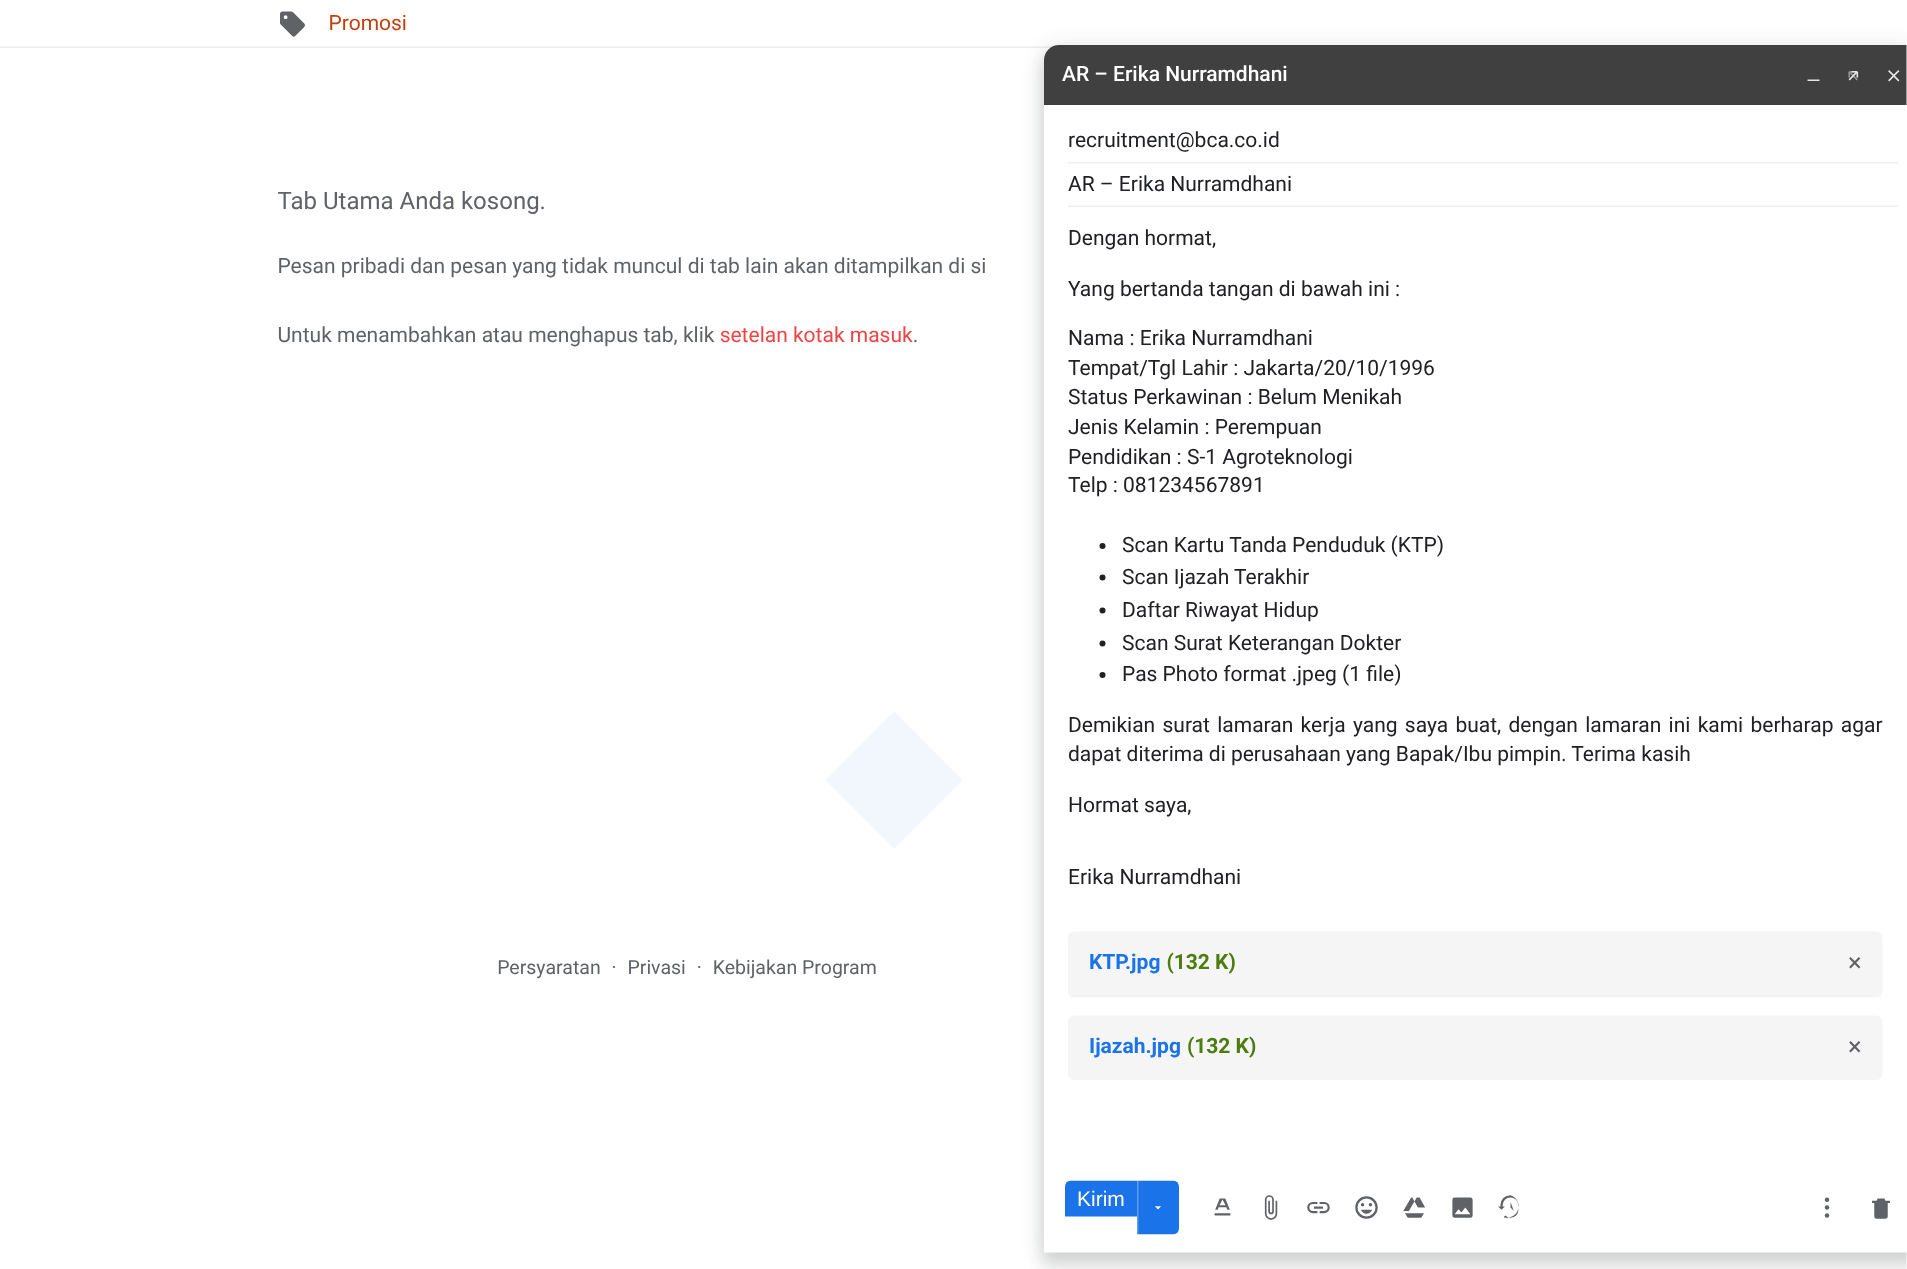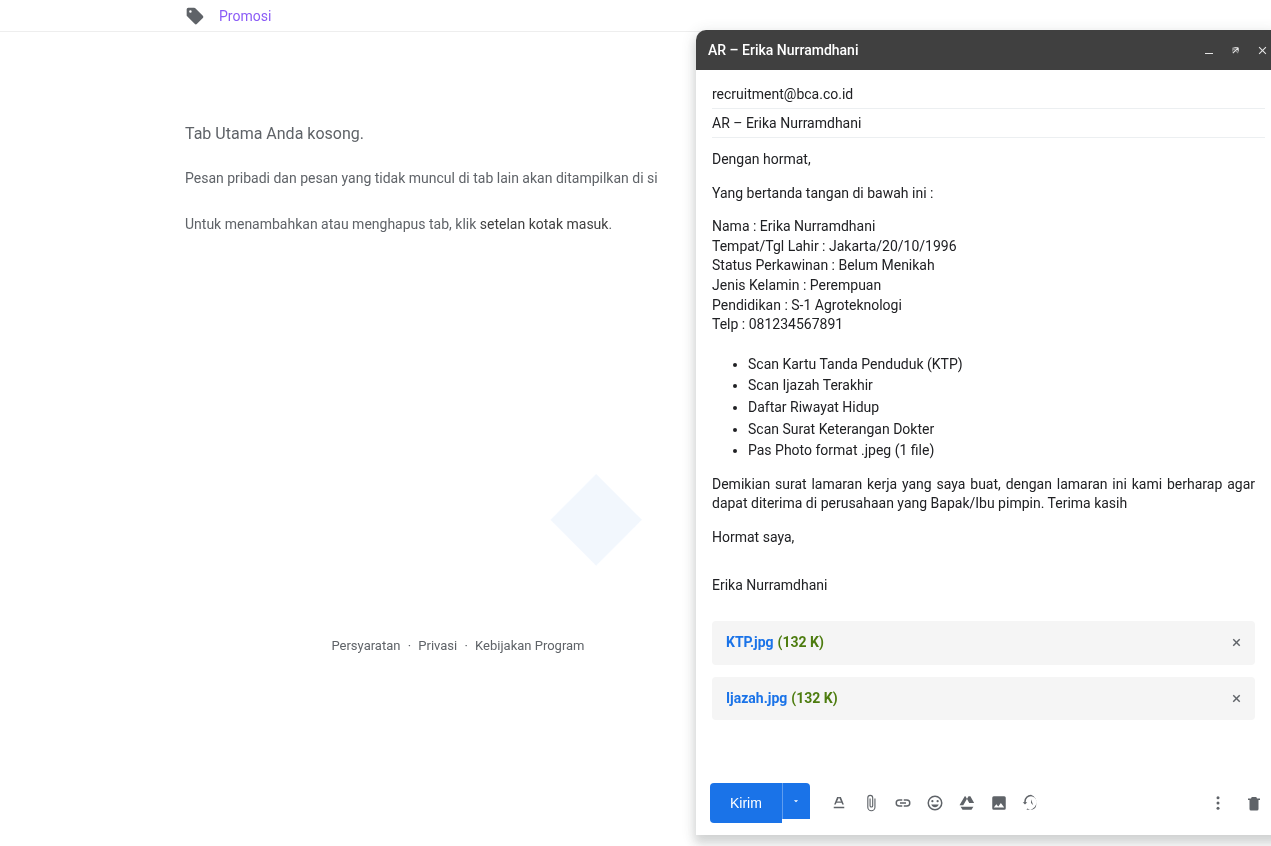--- a/index.html
+++ b/index.html
@@ -15,38 +15,38 @@
   }
   .top-tab-row {
     height: 32px;
     display: flex;
     align-items: center;
     padding-left: 185px;
     gap: 14px;
     border-bottom: 1px solid #eee;
   }
   .top-tab-row .tag-icon { color: #5f6368; }
-  .top-tab-row .label { color: #8b5cf6; font-size: 14px; text-align: right; }
+  .top-tab-row .label { color: #c2410c; font-size: 14px; text-align: right; }
 
   .main-content {
     position: absolute;
     left: 185px;
     top: 120px;
     width: 480px;
     color: #202124;
     line-height: 1.7;
   }
   .main-content .title {
     font-size: 16px;
     font-weight: 400;
     color: #5f6368;
     margin-bottom: 20px;
   }
   .main-content p { color: #5f6368; font-size: 14px; margin-bottom: 22px; }
-  .main-content a { color: #404040; text-decoration: none; cursor: pointer; }
+  .main-content a { color: #ef4444; text-decoration: none; cursor: pointer; }
 
   .footer-links {
     position: absolute;
     left: 0;
     top: 638px;
     width: 916px;
     text-align: center;
     font-size: 13px;
     color: #5f6368;
   }
@@ -144,22 +144,22 @@
   }
   .send-group {
     display: flex;
     border-radius: 4px;
     overflow: hidden;
   }
   .send-btn {
     background: #1a73e8;
     color: #fff;
     border: none;
-    padding: 0 20px;
-    height: 40px;
+    padding: 0 8px;
+    height: 24px;
     font-size: 14px;
     font-weight: 500;
     cursor: pointer;
   }
   .send-drop {
     background: #1a73e8;
     color: #fff;
     border: none;
     border-left: 1px solid rgba(255,255,255,.3);
     width: 28px;

